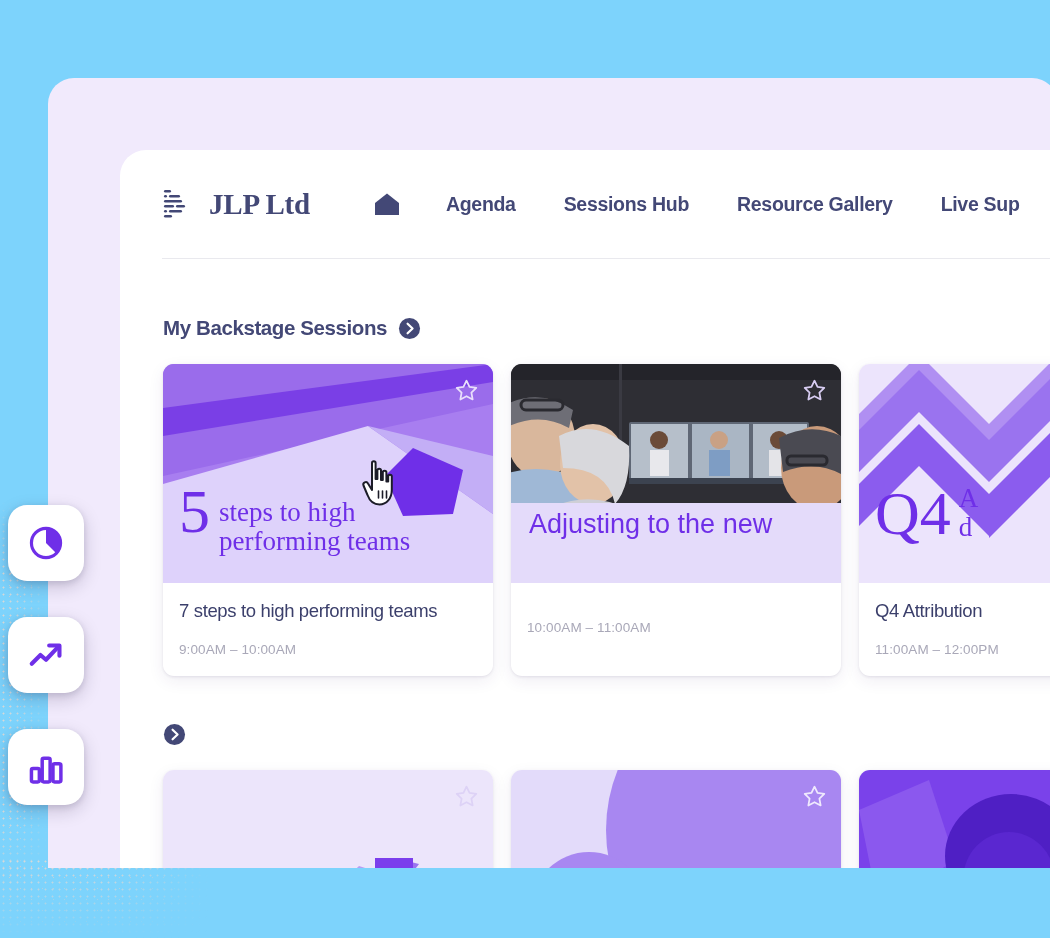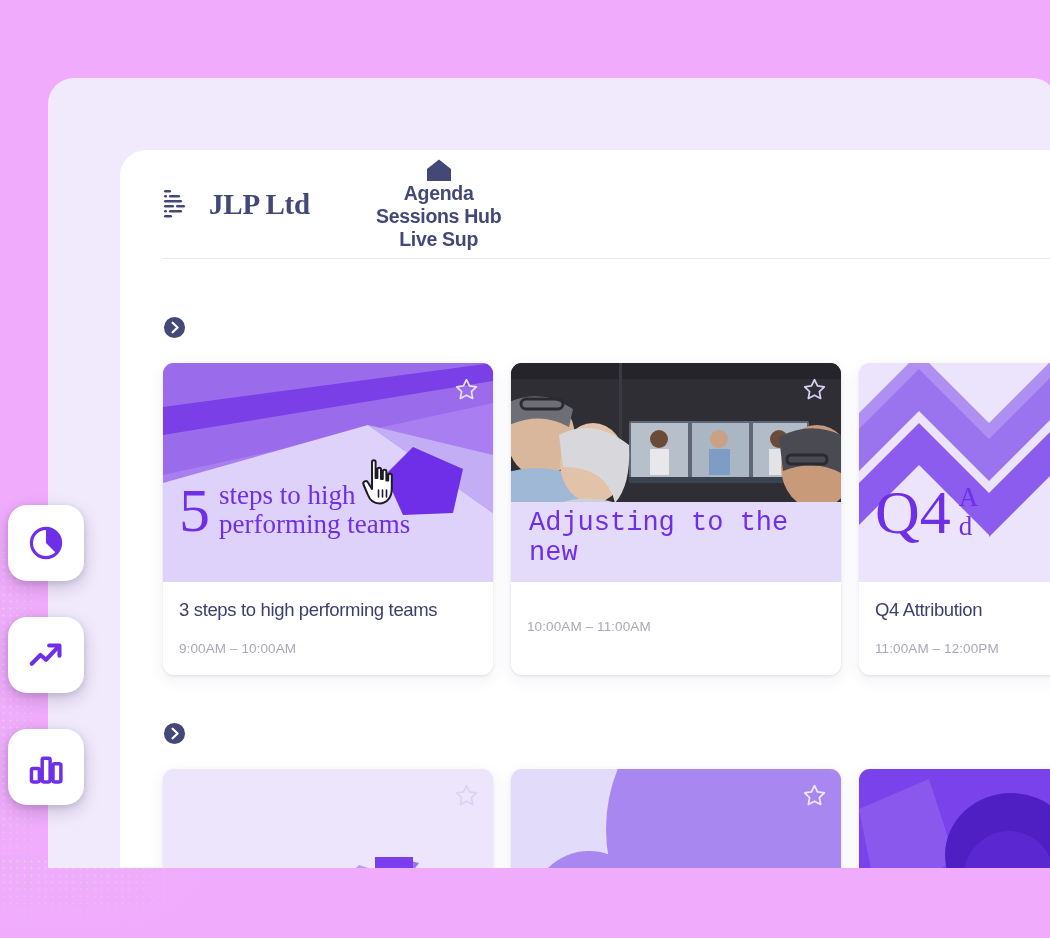--- a/index.html
+++ b/index.html
@@ -2,21 +2,21 @@
 <html><head>
 <meta charset="utf-8">
 <style>
   * { box-sizing: border-box; margin: 0; padding: 0; }
   html, body {
     width: 1050px; height: 938px;
     background: #000;
     font-family: "Liberation Sans", sans-serif;
     overflow: hidden;
   }
-  #stage { position: relative; width: 1050px; height: 938px; background: #f0abfc; overflow: hidden; }
+  #stage { position: relative; width: 1050px; height: 938px; background: #7dd3fc; overflow: hidden; }
 
   
   .noise {
     position: absolute;
     pointer-events: none;
     background-image:
       radial-gradient(#d8d8d8 0.9px, transparent 1.1px),
       radial-gradient(#cfcfcf 0.8px, transparent 1.0px);
     background-size: 7px 7px, 11px 11px;
     background-position: 0 0, 4px 3px;
@@ -63,21 +63,21 @@
     display: flex; align-items: center;
     padding-left: 42px;
   }
   #brand { display: flex; align-items: center; gap: 13px; }
   #logo-mark { width: 34px; height: 34px; display: block; }
   #brand-name {
     font-family: "Liberation Serif", serif;
     font-size: 29px; font-weight: 700; color: #434876;
     letter-spacing: -0.2px; white-space: nowrap;
   }
-  #nav-links { display: flex; align-items: center; gap: 0; margin-left: 42px; flex-direction: column; }
+  #nav-links { display: flex; align-items: center; gap: 0; margin-left: 42px; }
   .nav-item {
     font-size: 19.5px; font-weight: 700; color: #434876;
     white-space: nowrap; padding: 0 24px; letter-spacing: -0.3px;
   }
   .nav-item.home-item { padding: 0 22px; display: flex; align-items: center; }
   #home-icon { width: 26px; height: 24px; display: block; }
 
   #nav-divider {
     position: absolute; left: 42px; top: 108px;
     width: 916px; height: 1px; background: #e9e9ee;
@@ -162,28 +162,30 @@
       </div>
 
       <nav id="nav-links">
         <div class="nav-item home-item">
           <svg id="home-icon" viewBox="0 0 26 24">
             <path d="M13 1.5 L25 11 L25 23 L1 23 L1 11 Z" fill="#434876"></path>
           </svg>
         </div>
         <div class="nav-item">Agenda</div>
         <div class="nav-item">Sessions Hub</div>
+        <div class="nav-item">Resource Gallery</div>
         <div class="nav-item">Live Sup</div>
       </nav>
     </div>
     <div id="nav-divider"></div>
 
     <div id="content">
 
       <div class="section-head" style="margin-top:58px;">
+        <span class="section-title">My Backstage Sessions</span>
         <svg class="arrow-circle" viewBox="0 0 24 24">
           <circle cx="12" cy="12" r="11" fill="#434876"></circle>
           <path d="M10 7 L15.2 12 L10 17" fill="none" stroke="#ffffff" stroke-width="2.3" stroke-linecap="round" stroke-linejoin="round"></path>
         </svg>
       </div>
 
       <div class="card-row" style="margin-top:24px;">
 
         <div class="card">
           <div class="card-media">
@@ -194,31 +196,31 @@
               <polygon points="0,120 205,62 330,150 330,219 0,219" fill="#ded2fb"></polygon>
               <polygon points="205,62 330,150 330,92" fill="#c3aef6"></polygon>
               <polygon points="250,84 300,106 290,150 240,152 222,112" fill="#6f2fe8"></polygon>
             </svg>
             <svg class="fav-star" viewBox="0 0 24 24">
               <path d="M12 2.6 L14.9 8.6 L21.4 9.5 L16.7 14.1 L17.9 20.6 L12 17.5 L6.1 20.6 L7.3 14.1 L2.6 9.5 L9.1 8.6 Z" fill="none" stroke="#e9dffb" stroke-width="1.7" stroke-linejoin="round"></path>
             </svg>
             <div style="position:absolute;left:16px;top:118px;display:flex;align-items:flex-start;gap:9px;">
               <span style="font-family:'Liberation Serif',serif;font-size:62px;line-height:.95;color:#6f2fe8;">5</span>
               <span style="font-family:'Liberation Serif',serif;font-size:27px;line-height:1.08;color:#6f2fe8;">
-                <span style="display:block;">steps to high</span>
+                <span style="display:block;margin-top:16px;">steps to high</span>
                 <span style="display:block;text-align:center;">performing teams</span>
               </span>
             </div>
             <svg class="cursor-hand" style="left:195px;top:95px;" viewBox="0 0 42 48">
               <path d="M14 4 C14 1.8 17.6 1.8 17.6 4 L17.6 20 L19.4 20 L19.4 11.4 C19.4 9.2 23 9.2 23 11.4 L23 21 L24.8 21 L24.8 13.5 C24.8 11.3 28.4 11.3 28.4 13.5 L28.4 22.5 L30.2 22.5 L30.2 17.5 C30.2 15.3 33.8 15.3 33.8 17.5 L33.8 31 C33.8 39.5 28.5 45.5 21.5 45.5 C15 45.5 11.5 41.5 9.5 36 L5.5 26.5 C4.4 23.6 8.4 21.6 10 24.4 L14 31 Z" fill="#ffffff" stroke="#1c1c28" stroke-width="2" stroke-linejoin="round"></path>
               <path d="M20.5 32 L20.5 39 M24.5 32 L24.5 39 M28.5 32 L28.5 39" stroke="#1c1c28" stroke-width="1.6" stroke-linecap="round"></path>
             </svg>
           </div>
           <div class="card-foot">
-            <div class="card-name">3 steps to high performing teams</div>
+            <div class="card-name">7 steps to high performing teams</div>
             <div class="card-time">9:00AM – 10:00AM</div>
           </div>
         </div>
 
         <div class="card">
           <div class="card-media">
             <svg viewBox="0 0 330 219" width="330" height="219" preserveAspectRatio="none">
               <rect width="330" height="219" fill="#2e2e34"></rect>
               <rect x="0" y="0" width="330" height="16" fill="#24242a"></rect>
               <rect x="108" y="0" width="3" height="120" fill="#3a3a42"></rect>
@@ -242,21 +244,21 @@
               <path d="M44 142 Q82 126 124 148 L130 219 L38 219 Z" fill="#cfcfd6"></path>
               <ellipse cx="306" cy="104" rx="36" ry="42" fill="#c99a7a"></ellipse>
               <path d="M268 74 Q306 54 344 80 L344 120 Q312 92 272 108 Z" fill="#4a4a52"></path>
               <path d="M262 150 Q306 130 350 154 L350 219 L258 219 Z" fill="#54545e"></path>
               <rect x="276" y="92" width="40" height="9" rx="4" fill="none" stroke="#2a2a30" stroke-width="3"></rect>
               <rect x="0" y="139" width="330" height="80" fill="#e4dbfa"></rect>
             </svg>
             <svg class="fav-star" viewBox="0 0 24 24">
               <path d="M12 2.6 L14.9 8.6 L21.4 9.5 L16.7 14.1 L17.9 20.6 L12 17.5 L6.1 20.6 L7.3 14.1 L2.6 9.5 L9.1 8.6 Z" fill="none" stroke="#d8cdf2" stroke-width="1.7" stroke-linejoin="round"></path>
             </svg>
-            <div style="position:absolute;left:18px;top:146px;font-family:Liberation Mono, monospace;font-size:27px;line-height:1.1;color:#6f2fe8;">
+            <div style="position:absolute;left:18px;top:146px;font-family:Liberation Sans, sans-serif;font-size:27px;line-height:1.1;color:#6f2fe8;">
               <span style="display:block;">Adjusting to the new</span>
             </div>
           </div>
           <div class="card-foot">
             <div class="card-time">10:00AM – 11:00AM</div>
           </div>
         </div>
 
         <div class="card">
           <div class="card-media">

